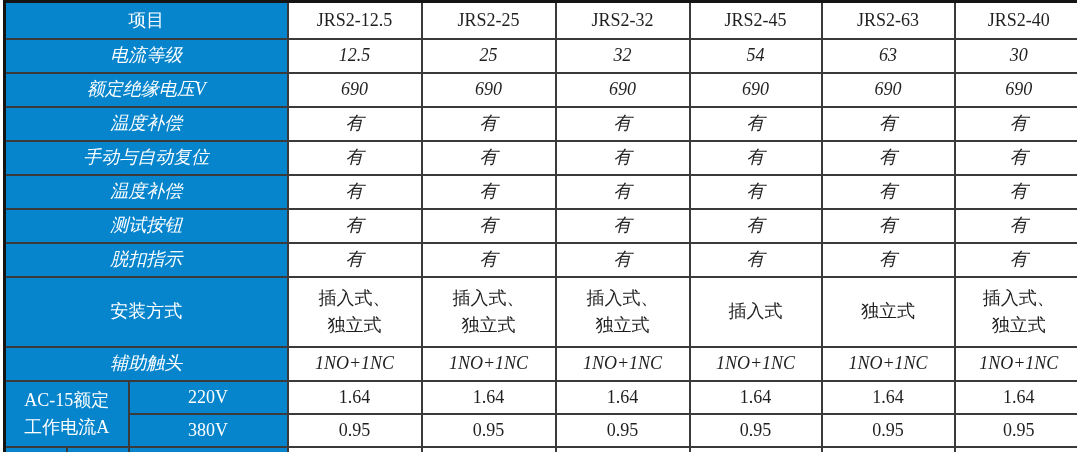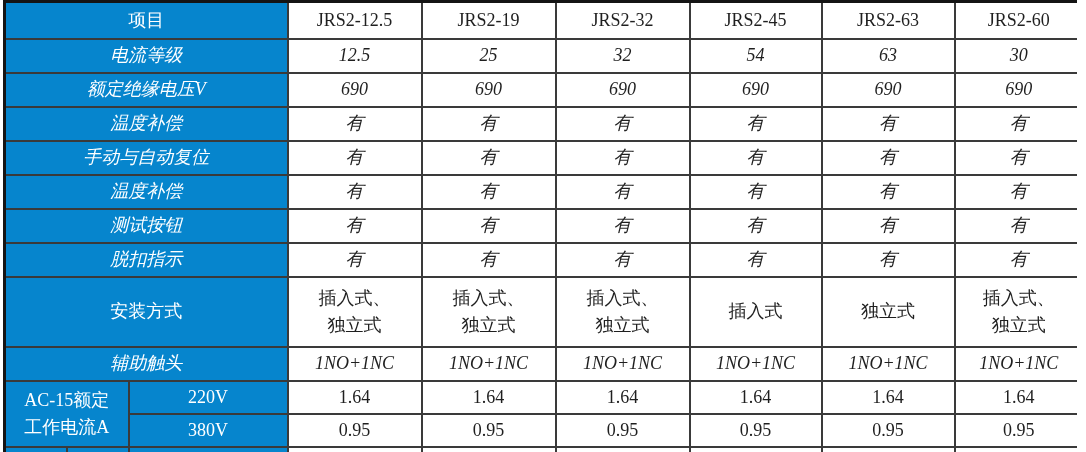--- a/index.html
+++ b/index.html
@@ -54,25 +54,25 @@
         <col style="width:134px">
         <col style="width:134px">
       <col style="width:132px">
         <col style="width:133px">
         <col style="width:129px">
     </colgroup>
     <tbody>
       <tr class="r-models">
         <th class="hdr" colspan="3">项目</th>
         <td class="val">JRS2-12.5</td>
-        <td class="val">JRS2-19</td>
+        <td class="val">JRS2-25</td>
         <td class="val">JRS2-32</td>
         <td class="val">JRS2-45</td>
         <td class="val">JRS2-63</td>
-        <td class="val">JRS2-60</td>
+        <td class="val">JRS2-40</td>
       </tr>
 
       <tr class="r-std">
         <th class="hdr" colspan="3">电流等级</th>
         <td class="val">12.5</td>
         <td class="val">25</td>
         <td class="val">32</td>
         <td class="val">54</td>
         <td class="val">63</td>
         <td class="val">30</td>

